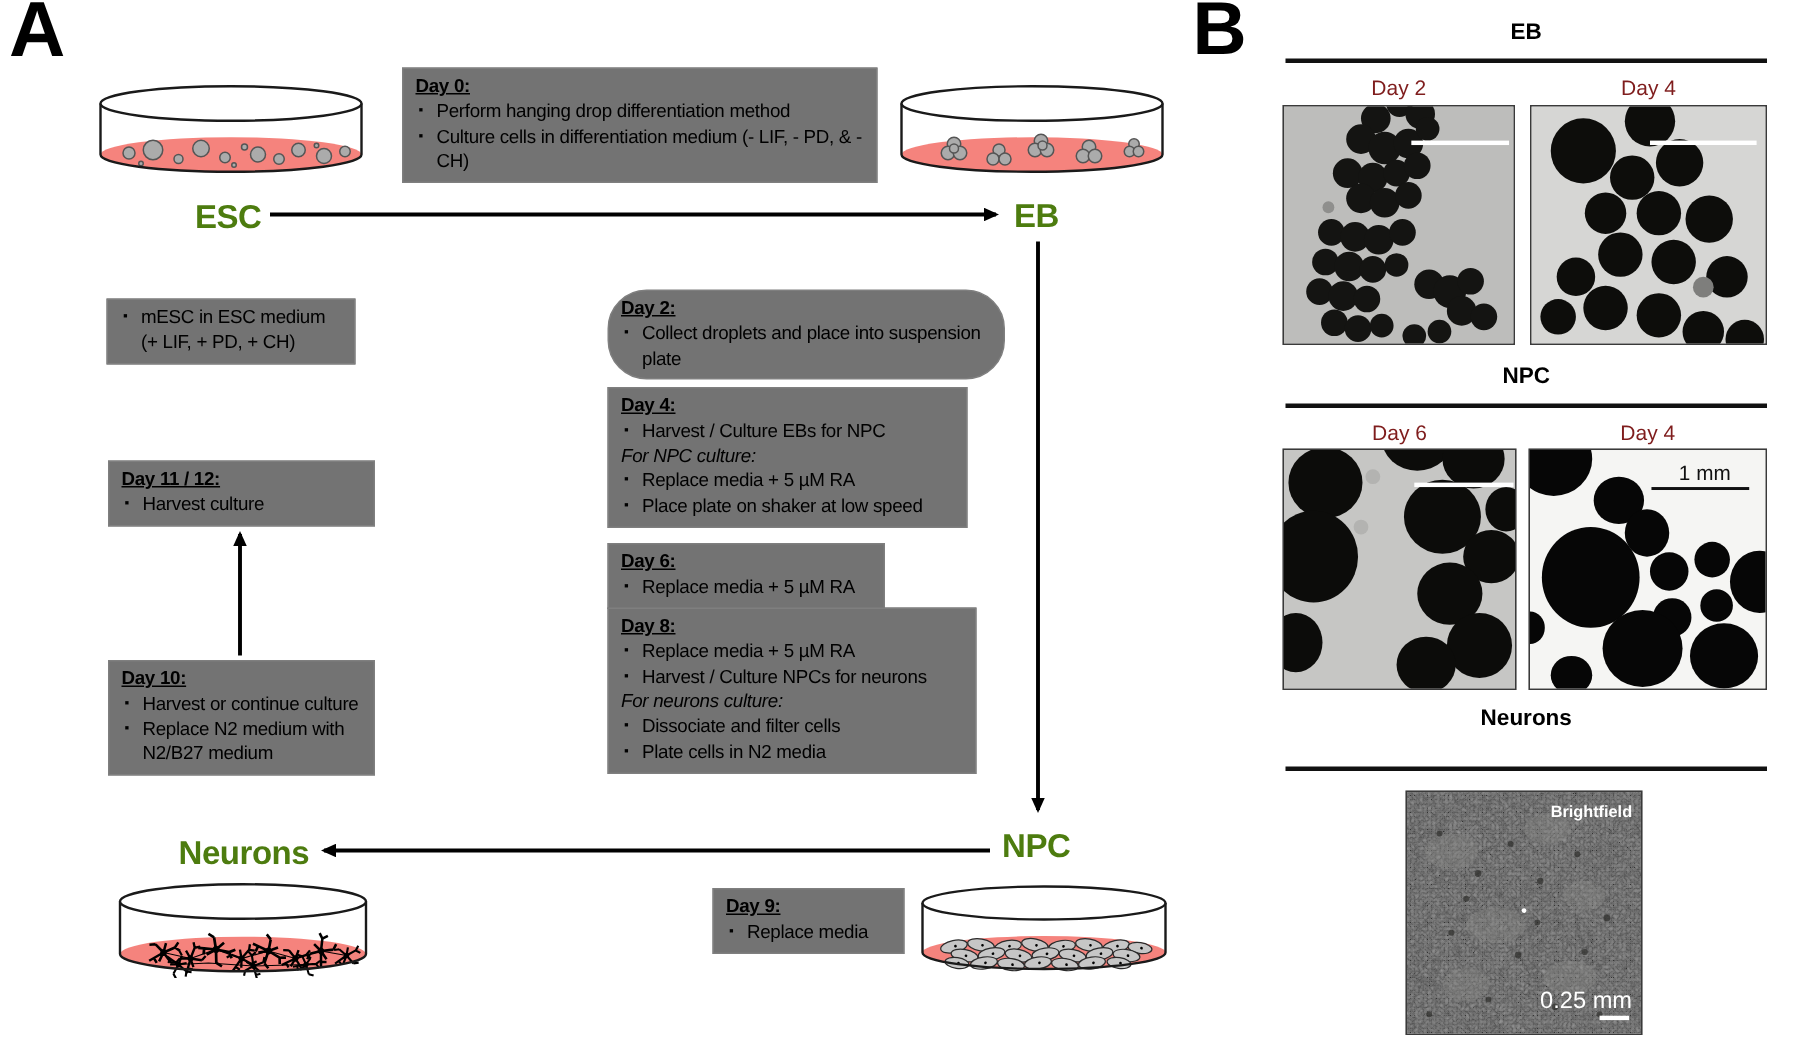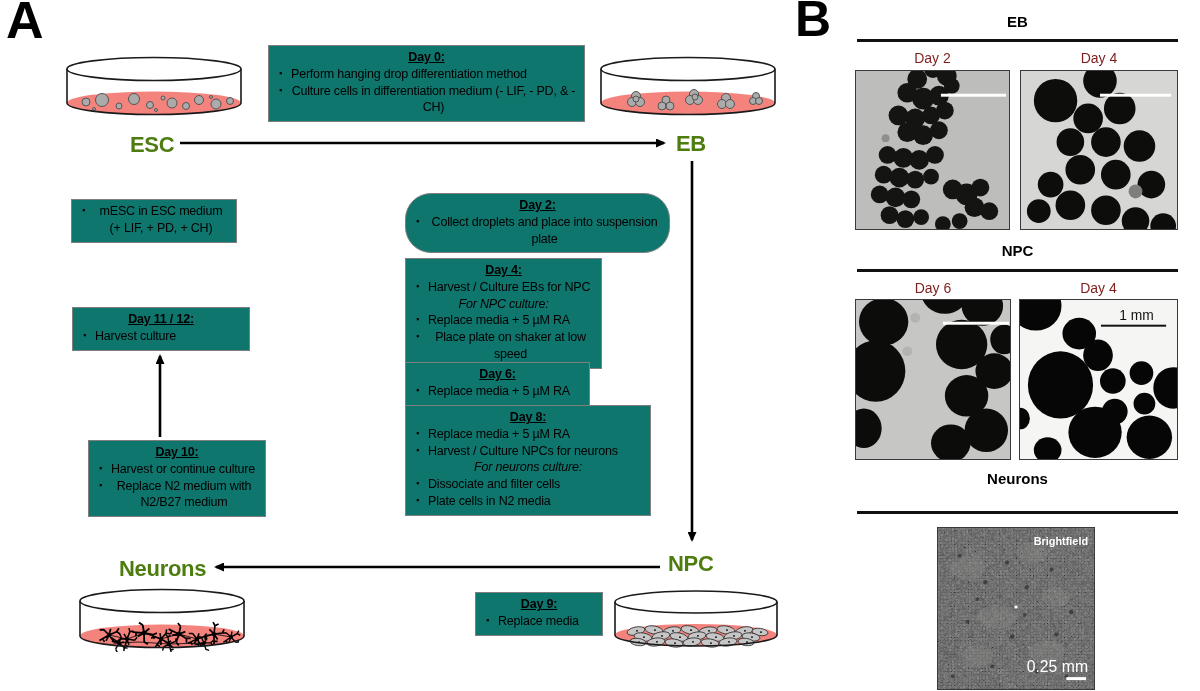--- a/index.html
+++ b/index.html
@@ -2,23 +2,23 @@
 <html><head>
 <meta charset="utf-8">
 <style>
   * { margin:0; padding:0; box-sizing:border-box; }
   body { background:#ffffff; font-family:"Liberation Sans", sans-serif; }
   .fig { position:relative; width:1200px; height:691px; background:#fff; overflow:hidden; }
 
   .plabel { position:absolute; font-size:52px; font-weight:bold; line-height:1; color:#000; }
 
   
-  .box { position:absolute; background:#0f766e; border:1px solid #7f7f7f;
+  .box { position:absolute; background:#737373; border:1px solid #7f7f7f;
          padding:3px 8px 5px 8px; font-size:12.5px; line-height:1.34;
-         letter-spacing:-0.2px; color:#000;text-align:center; }
+         letter-spacing:-0.2px; color:#000; }
   .box .title { font-weight:bold; text-decoration:underline; }
   .bi { display:flex; }
   .bi::before { content:"▪"; font-size:9px; line-height:inherit; margin:0 9px 0 2px; transform:translateY(1px); }
   .note { font-style:italic; }
 
   .node { position:absolute; font-weight:bold; font-size:22px; letter-spacing:-0.3px; color:#4d7c0f; }
 
   .alayer { position:absolute; left:0; top:0; }
   .flow { stroke:#000; stroke-width:2.6; }
 
@@ -244,21 +244,21 @@
 
   <div class="box" style="left:71px; top:199px; width:166px;">
     <div class="bi">mESC in ESC medium (+ LIF, + PD, + CH)</div>
   </div>
 
   <div class="box" style="left:405px; top:193px; width:265px;border-radius:26px;">
     <div class="title">Day 2:</div>
     <div class="bi">Collect droplets and place into suspension plate</div>
   </div>
 
-  <div class="box" style="left:405px; top:258px; width:197px;">
+  <div class="box" style="left:405px; top:258px; width:240px;">
     <div class="title">Day 4:</div>
     <div class="bi">Harvest / Culture EBs for NPC</div>
     <div class="note">For NPC culture:</div>
     <div class="bi">Replace media + 5 µM RA</div>
     <div class="bi">Place plate on shaker at low speed</div>
   </div>
 
   <div class="box" style="left:405px; top:362px; width:185px;">
     <div class="title">Day 6:</div>
     <div class="bi">Replace media + 5 µM RA</div>
@@ -271,21 +271,21 @@
     <div class="note">For neurons culture:</div>
     <div class="bi">Dissociate and filter cells</div>
     <div class="bi">Plate cells in N2 media</div>
   </div>
 
   <div class="box" style="left:72px; top:307px; width:178px;">
     <div class="title">Day 11 / 12:</div>
     <div class="bi">Harvest culture</div>
   </div>
 
-  <div class="box" style="left:88px; top:440px; width:178px;">
+  <div class="box" style="left:72px; top:440px; width:178px;">
     <div class="title">Day 10:</div>
     <div class="bi">Harvest or continue culture</div>
     <div class="bi">Replace N2 medium with N2/B27 medium</div>
   </div>
 
   <div class="box" style="left:475px; top:592px; width:128px;">
     <div class="title">Day 9:</div>
     <div class="bi">Replace media</div>
   </div>
 

